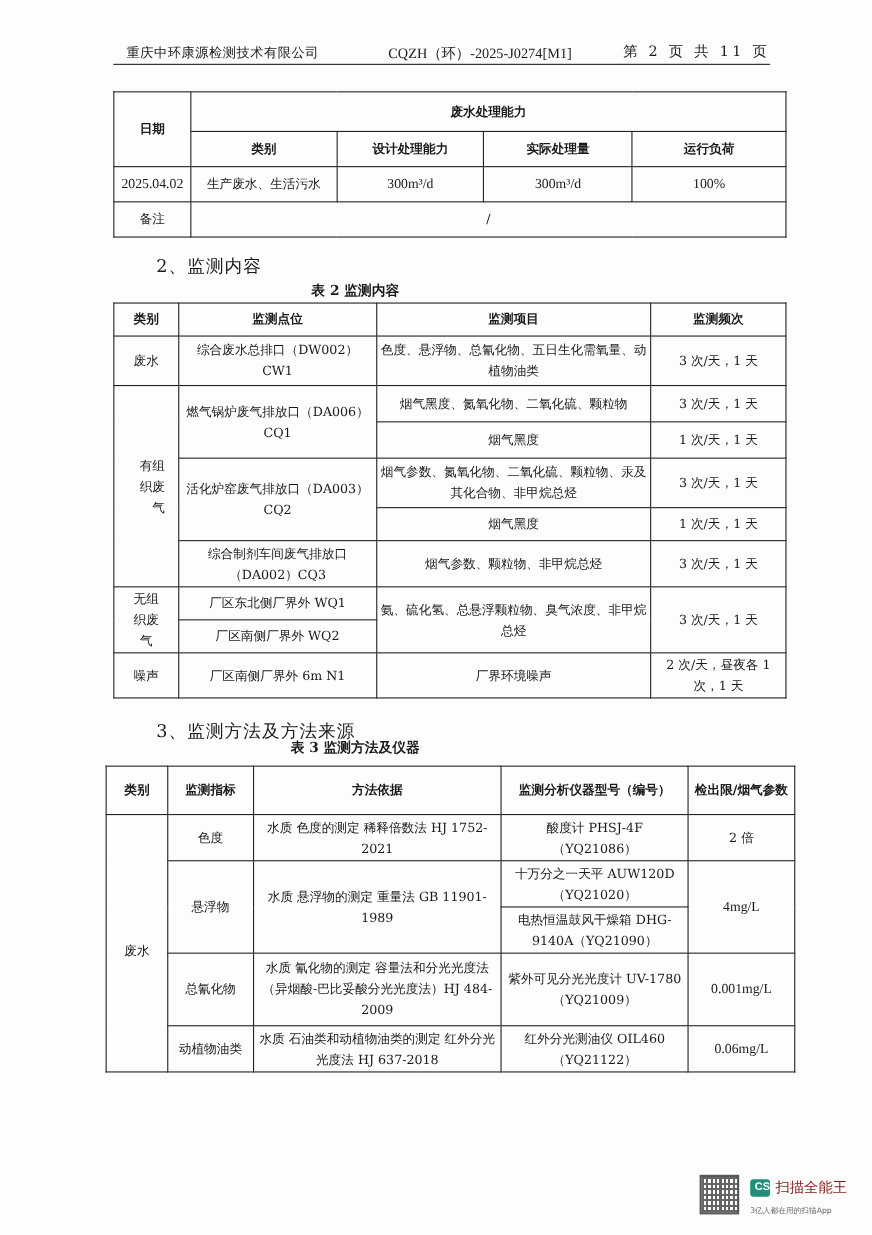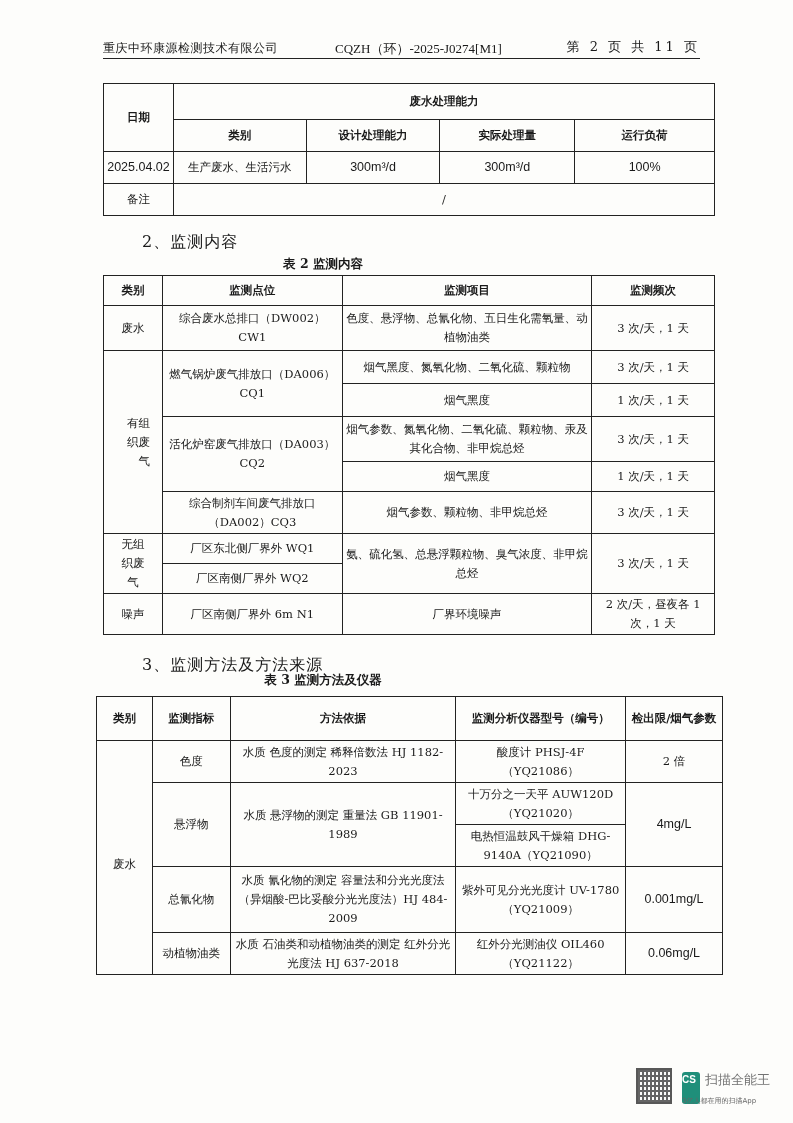--- a/index.html
+++ b/index.html
@@ -4,37 +4,37 @@
 <style>
   html, body { margin:0; padding:0; }
   body {
     width:793px; height:1123px; background:#fdfdfb; position:relative; overflow:hidden;
     font-family: "DejaVu Serif", "Liberation Serif", serif; color:#1a1a1a;
   }
   .header {
     position:absolute; left:103px; top:38px; width:597px; height:20px;
     border-bottom:1.5px solid #222; font-size:12px;
   }
-  .header .co { position:absolute; left:0; top:2px; letter-spacing:0.5px; }
-  .header .code { position:absolute; left:232px; top:2px; font-family:"Liberation Serif", serif; font-size:13px;text-align:center; }
+  .header .co { position:absolute; left:12px; top:2px; letter-spacing:0.5px; }
+  .header .code { position:absolute; left:250px; top:2px; font-family:"Liberation Serif", serif; font-size:13px;text-align:center; }
   .header .pg { position:absolute; right:0; top:0; font-size:13px; letter-spacing:3px; }
   table { border-collapse:collapse; position:absolute; font-size:11.5px; }
   td, th { border:1.2px solid #222; text-align:center; vertical-align:middle; padding:1px 3px; line-height:19px; font-weight:normal; }
   th { font-weight:bold; }
-  .num { font-family:Liberation Sans, sans-serif; font-size:12.5px; }
+  .num { font-family:Liberation Serif, serif; font-size:12.5px; }
   .sec { position:absolute; font-weight:normal; font-size:16px; letter-spacing:1px; }
   .cap { position:absolute; font-weight:bold; font-size:12.5px; width:646px; text-align:center; left:0; }
   .footer { position:absolute; left:636px; top:1068px; width:150px; height:42px; }
   .qr { position:absolute; left:0; top:0; width:36px; height:36px;
     background:
       repeating-linear-gradient(90deg,#333 0 2px,transparent 2px 4px),
       repeating-linear-gradient(0deg,#333 0 2px,transparent 2px 5px);
     opacity:0.75; border:2px solid #222; box-sizing:border-box; }
-  .cs { position:absolute; left:46px; top:4px; width:18px; height:32px; background:#1f8f7a; color:#fff; border-radius:3px; font-family:"Liberation Sans", sans-serif; font-weight:bold; font-size:10px; text-align:left; line-height:16px; }
-  .appname { position:absolute; left:69px; top:3px; font-family:"DejaVu Sans", sans-serif; font-size:13px; color:#737373; }
+  .cs { position:absolute; left:46px; top:4px; width:18px; height:16px; background:#1f8f7a; color:#fff; border-radius:3px; font-family:"Liberation Sans", sans-serif; font-weight:bold; font-size:10px; text-align:right; line-height:16px; }
+  .appname { position:absolute; left:69px; top:3px; font-family:"DejaVu Sans", sans-serif; font-size:13px; color:#7f1d1d; }
   .tagline { position:absolute; left:46px; top:28px; font-family:"DejaVu Sans", sans-serif; font-size:7px; color:#666; }
 </style>
 </head>
 <body>
 
 <div class="header">
   <span class="co">重庆中环康源检测技术有限公司</span>
   <span class="code">CQZH（环）-2025-J0274[M1]</span>
   <span class="pg">第 2 页 共 11 页</span>
 </div>
@@ -152,21 +152,21 @@
       <tr style="height:44px">
     <th>类别</th>
     <th>监测指标</th>
     <th>方法依据</th>
     <th>监测分析仪器型号（编号）</th>
     <th>检出限/烟气参数</th>
   </tr>
   <tr style="height:42px">
     <td rowspan="5" style="vertical-align:bottom; padding-bottom:100px;">废水</td>
     <td>色度</td>
-    <td>水质 色度的测定 稀释倍数法 HJ 1182-2023</td>
+    <td>水质 色度的测定 稀释倍数法 HJ 1752-2021</td>
     <td>酸度计 PHSJ-4F（YQ21086）</td>
     <td>2 倍</td>
   </tr>
   <tr style="height:42px">
     <td rowspan="2">悬浮物</td>
     <td rowspan="2">水质 悬浮物的测定 重量法 GB 11901-1989</td>
     <td>十万分之一天平 AUW120D（YQ21020）</td>
     <td rowspan="2" class="num">4mg/L</td>
   </tr>
   <tr style="height:42px">

